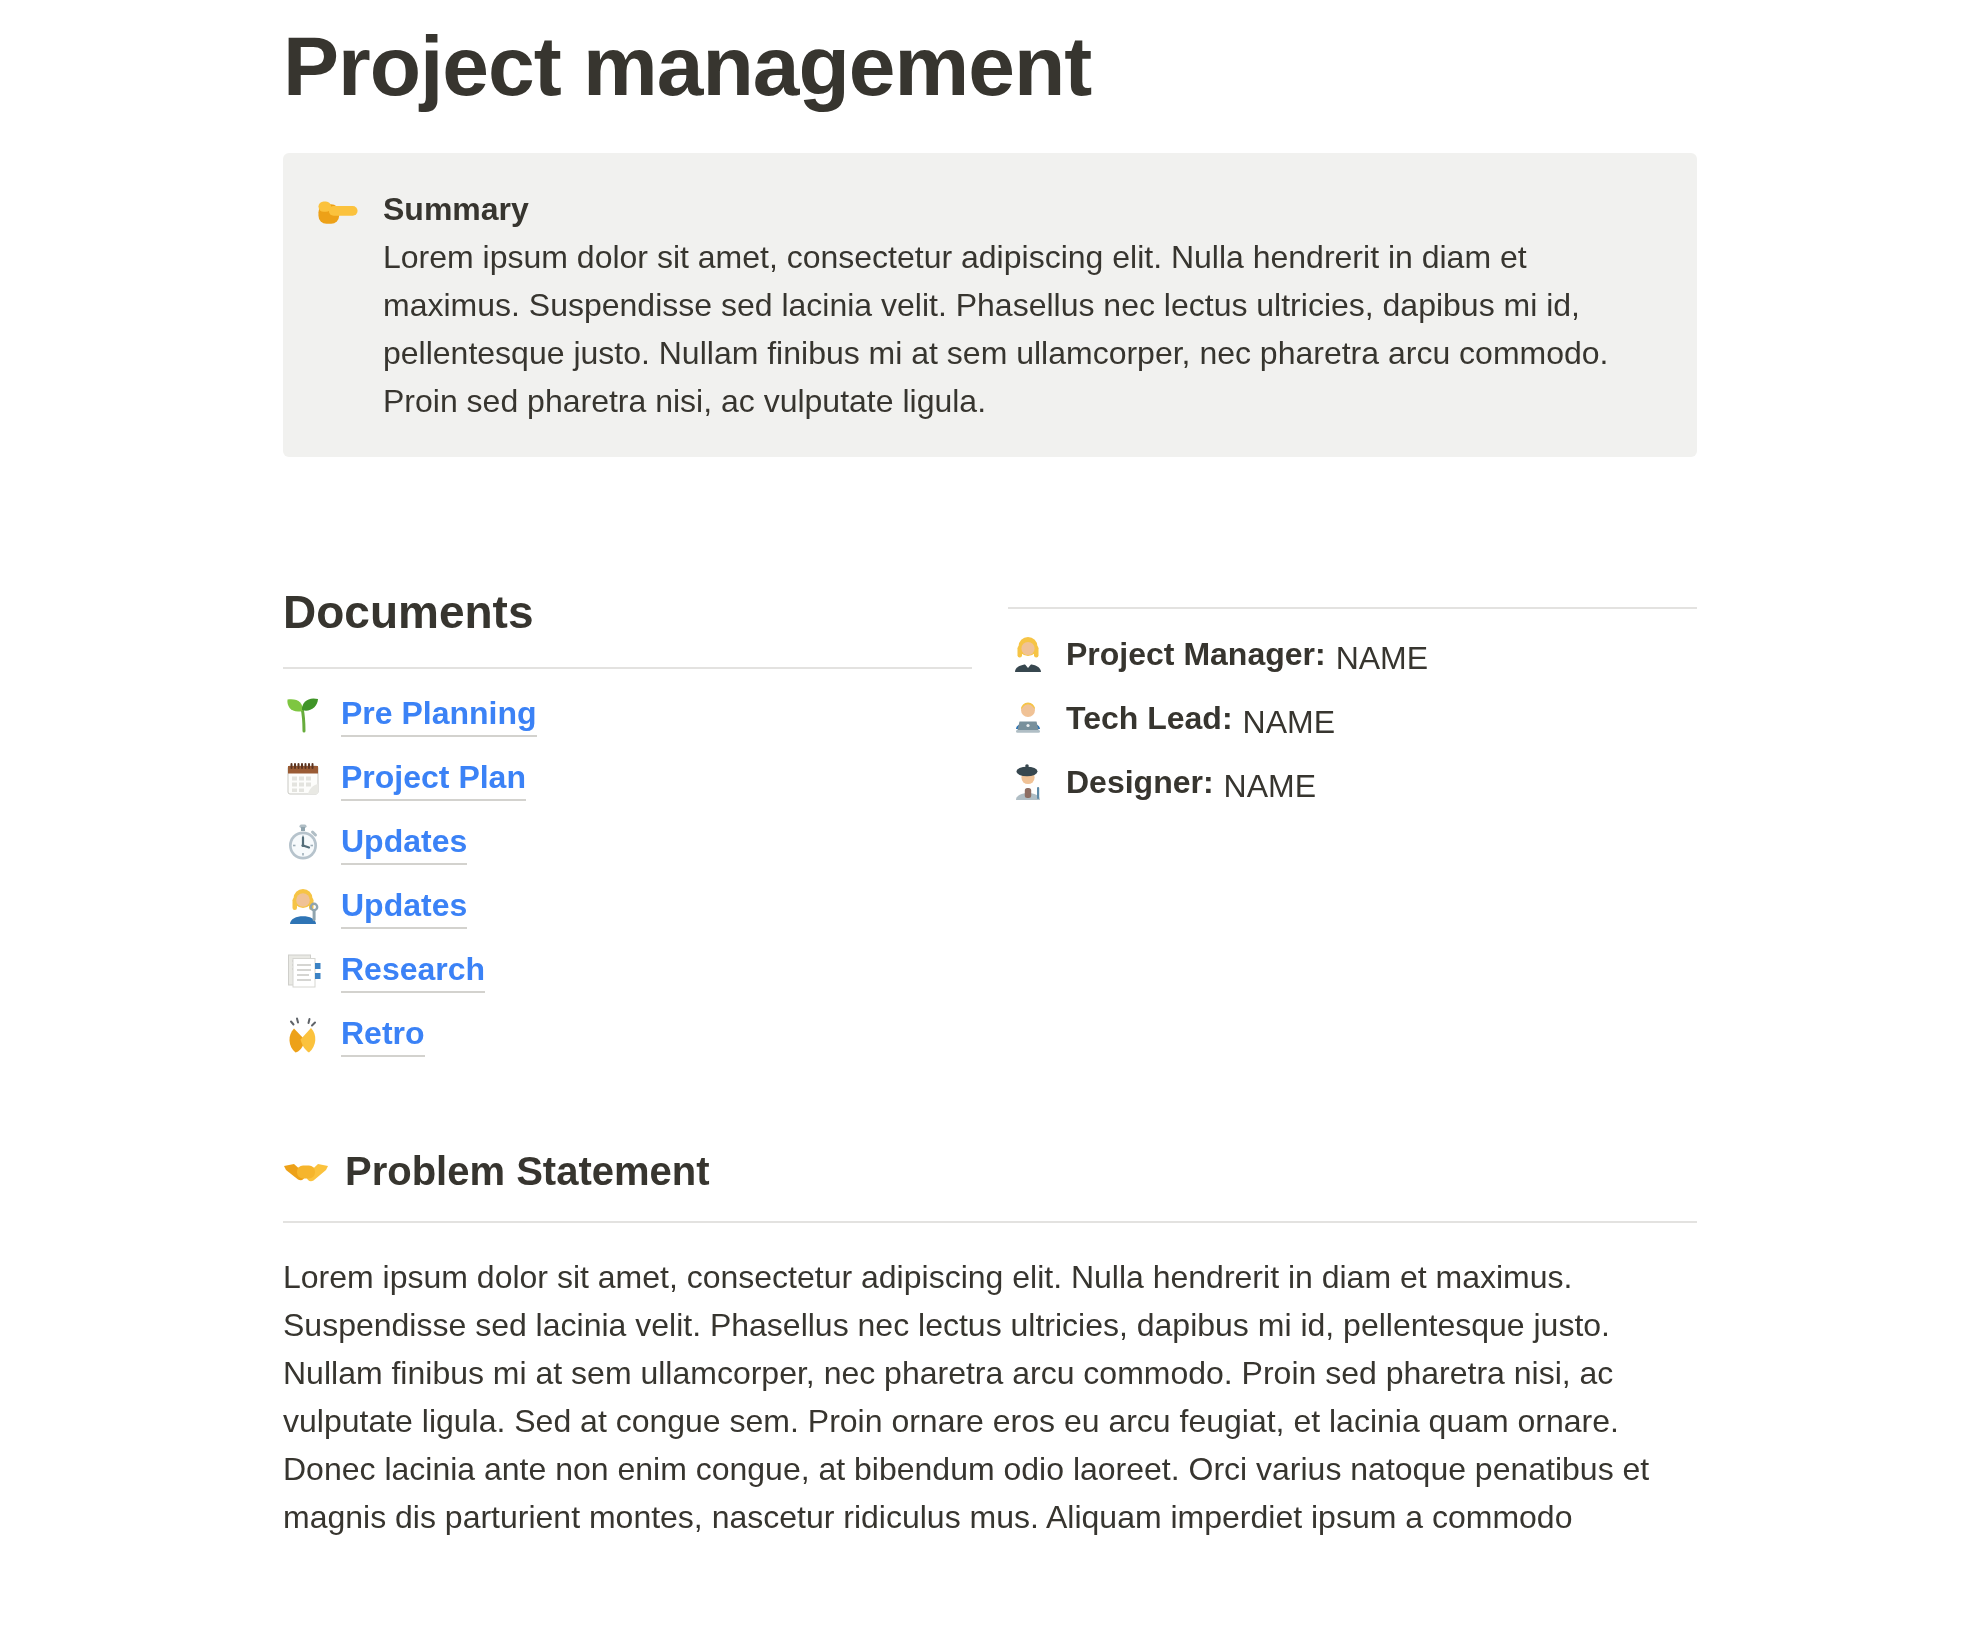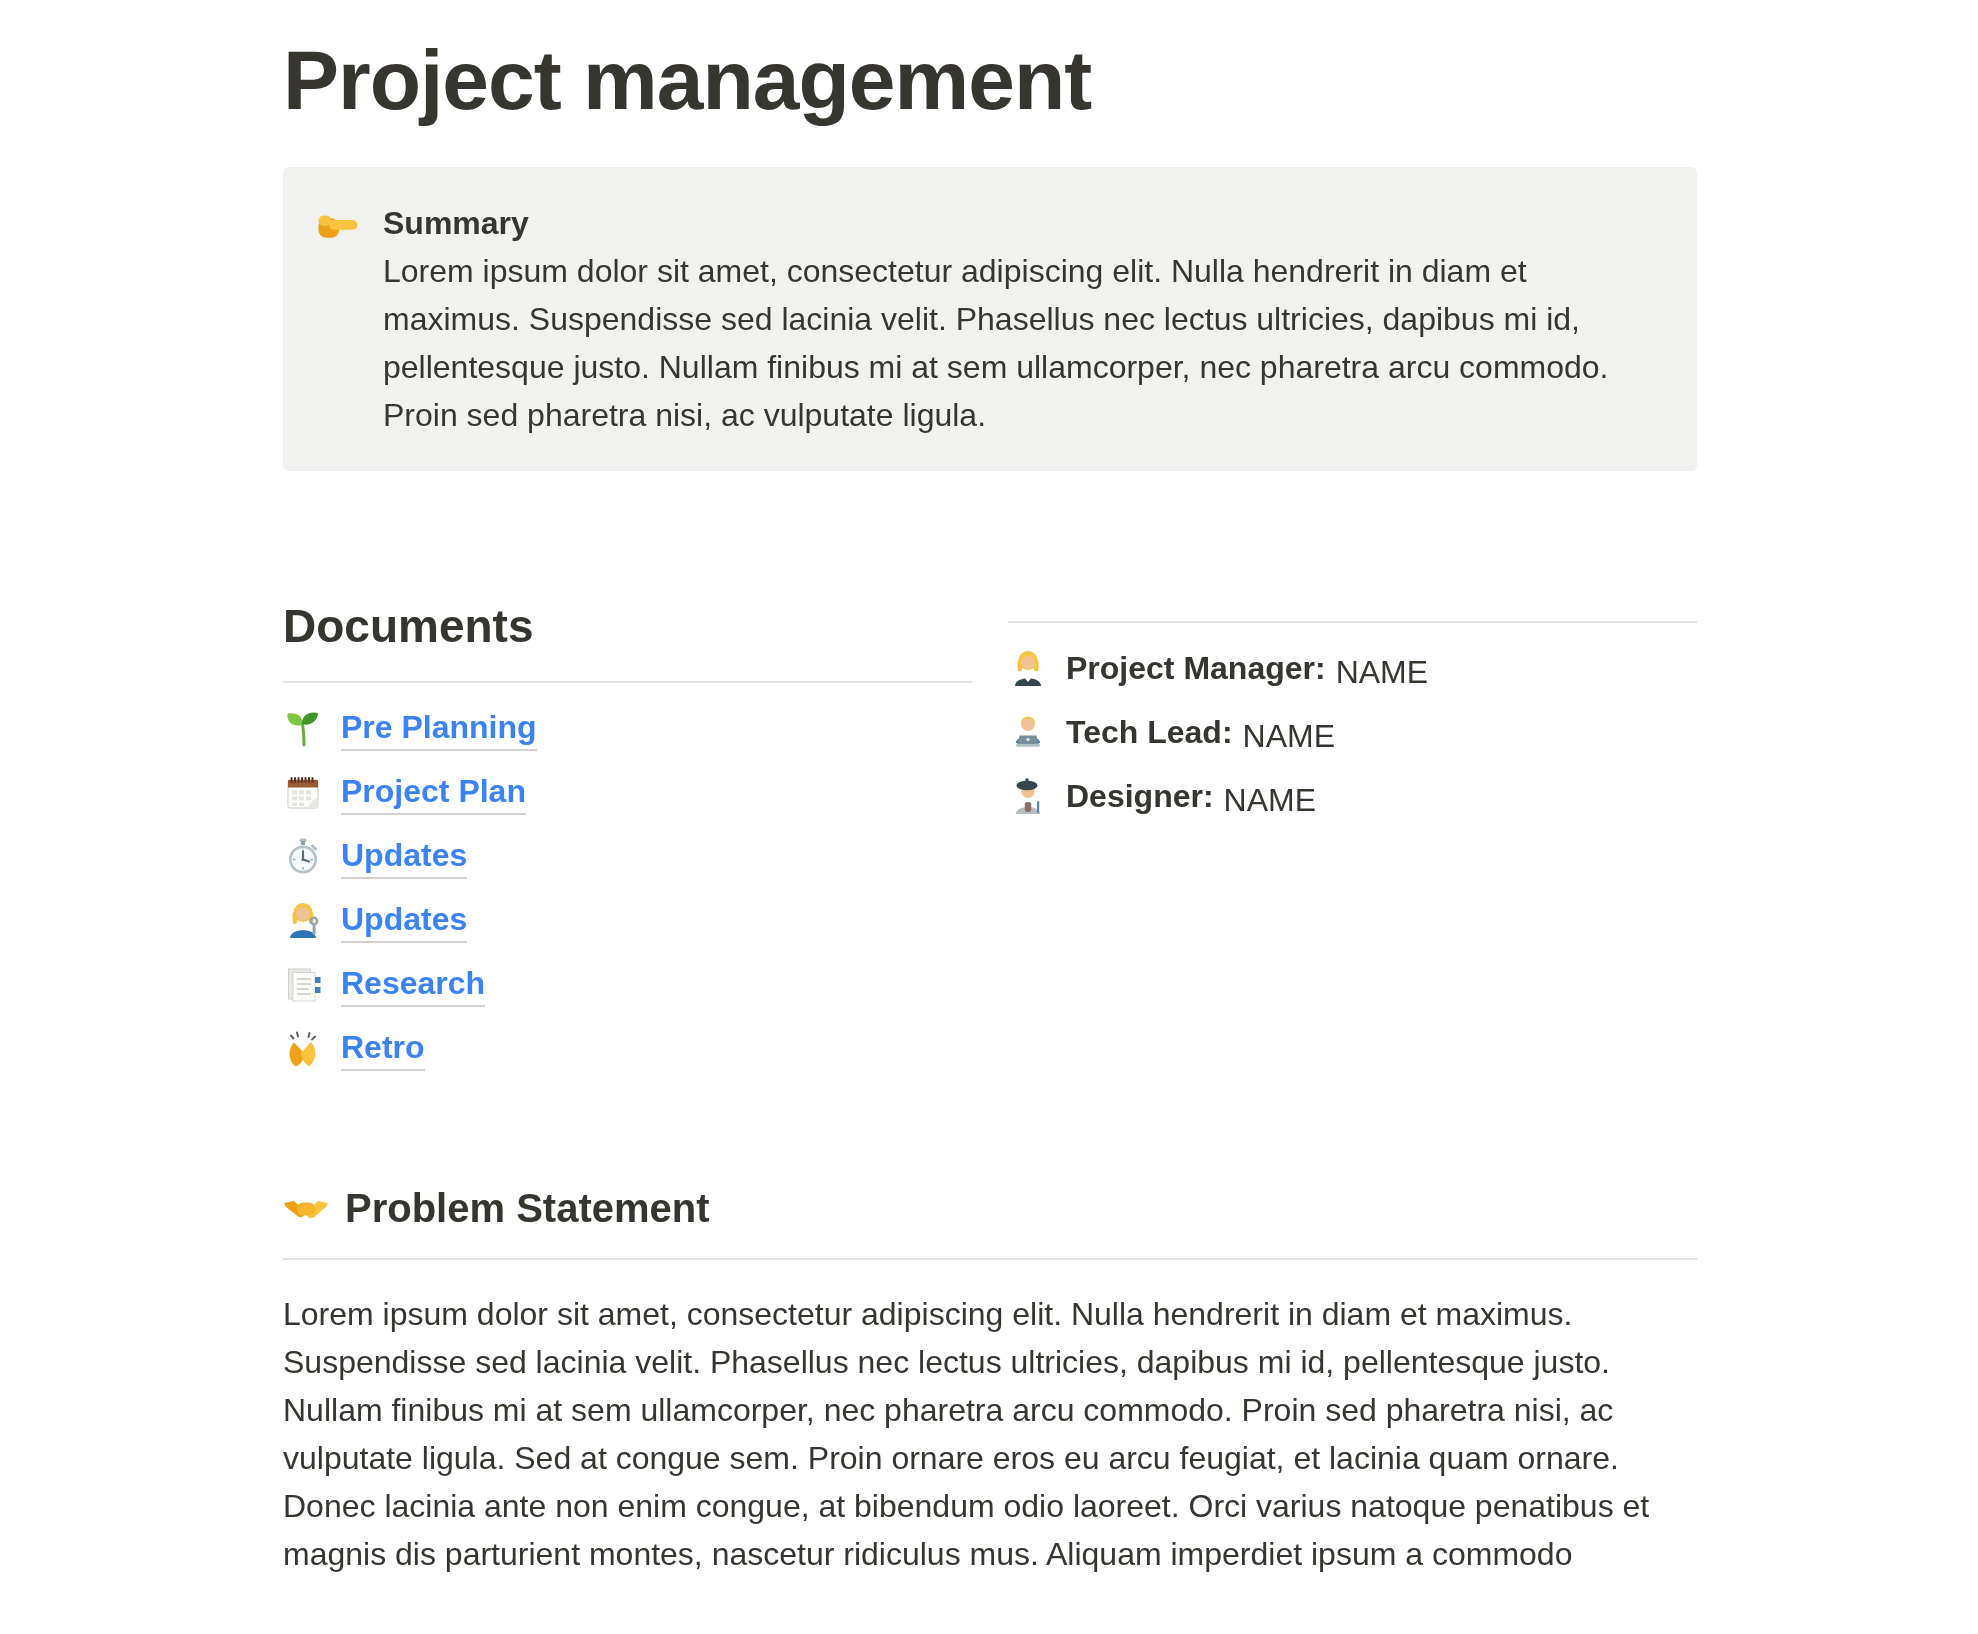--- a/index.html
+++ b/index.html
@@ -2,21 +2,21 @@
 <html><head>
 <meta charset="utf-8">
 <style>
   * { box-sizing: border-box; margin: 0; padding: 0; }
   html, body { background: #ffffff; }
   body {
     width: 1978px; height: 1634px; overflow: hidden;
     font-family: "Liberation Sans", sans-serif;
     color: #37352f;
   }
-  .content { width: 1414px; margin-left: 283px; padding-top: 30px; }
+  .content { width: 1414px; margin-left: 283px; padding-top: 16px; }
 
   .page-title {
     font-size: 84px; font-weight: 700; letter-spacing: -1px;
     line-height: 1.2;
   }
 
   .callout {
     margin-top: 36px; background: #f1f1ef; border-radius: 6px;
     padding: 32px; display: flex; align-items: flex-start;
   }
@@ -35,21 +35,21 @@
   .item-icon { width: 40px; height: 40px; flex: none; margin-right: 18px; }
   .doc-link {
     font-size: 32px; font-weight: 600; line-height: 40px; color: #3b82f6;
     text-decoration: none; border-bottom: 2px solid #d3d2ce; padding-bottom: 2px;
     cursor: pointer;
   }
   .team-item { font-size: 32px; }
   .team-role { font-weight: 700; margin-right: 10px; }
   .team-name { font-weight: 400; margin-top: 8px; }
 
-  .problem { margin-top: 101px; }
+  .problem { margin-top: 78px; }
   .problem-heading { display: flex; align-items: center; font-size: 40px; font-weight: 700; line-height: 1.3; }
   .problem-heading .icon { width: 46px; height: 46px; margin-right: 16px; }
   .problem .divider { margin-top: 24px; }
   .problem-body { margin-top: 30px; font-size: 32px; line-height: 48px; }
 
   .icon svg, .item-icon svg { width: 100%; height: 100%; display: block; }
 </style>
 </head>
 <body>
 

